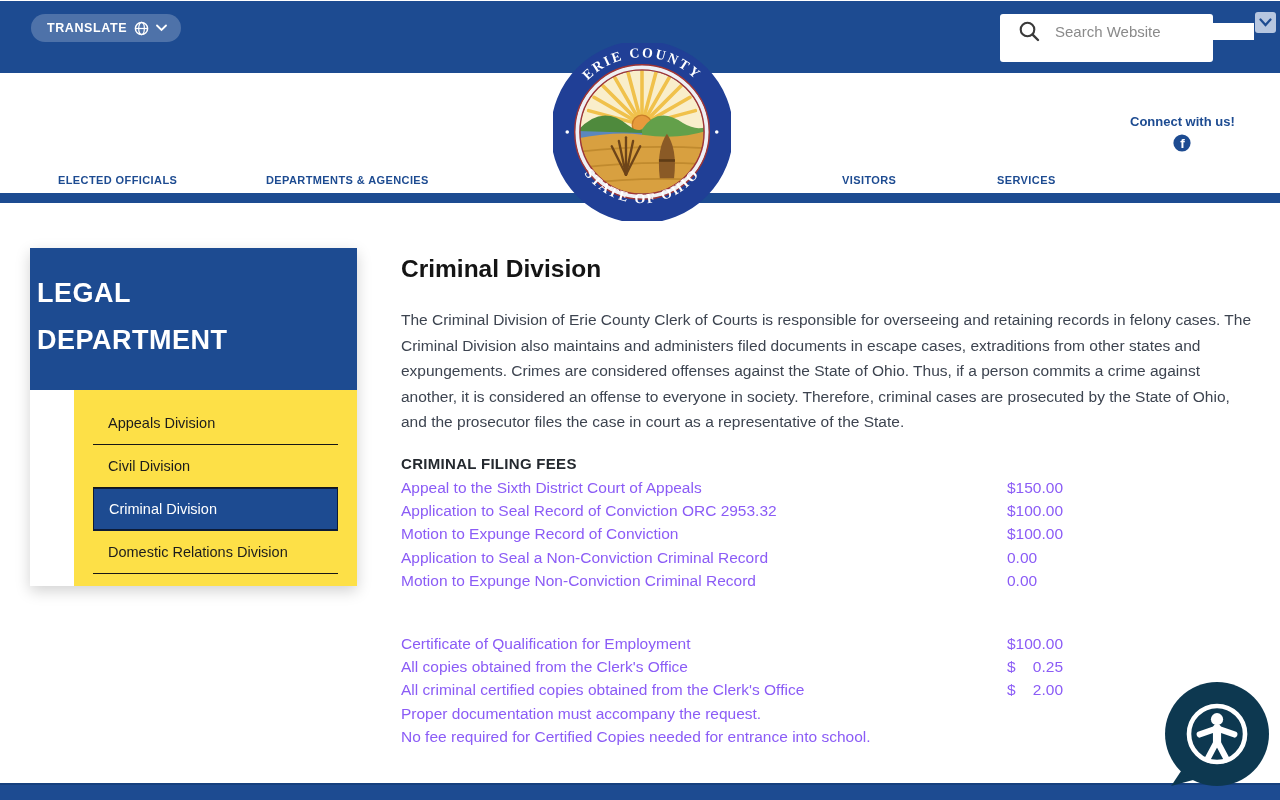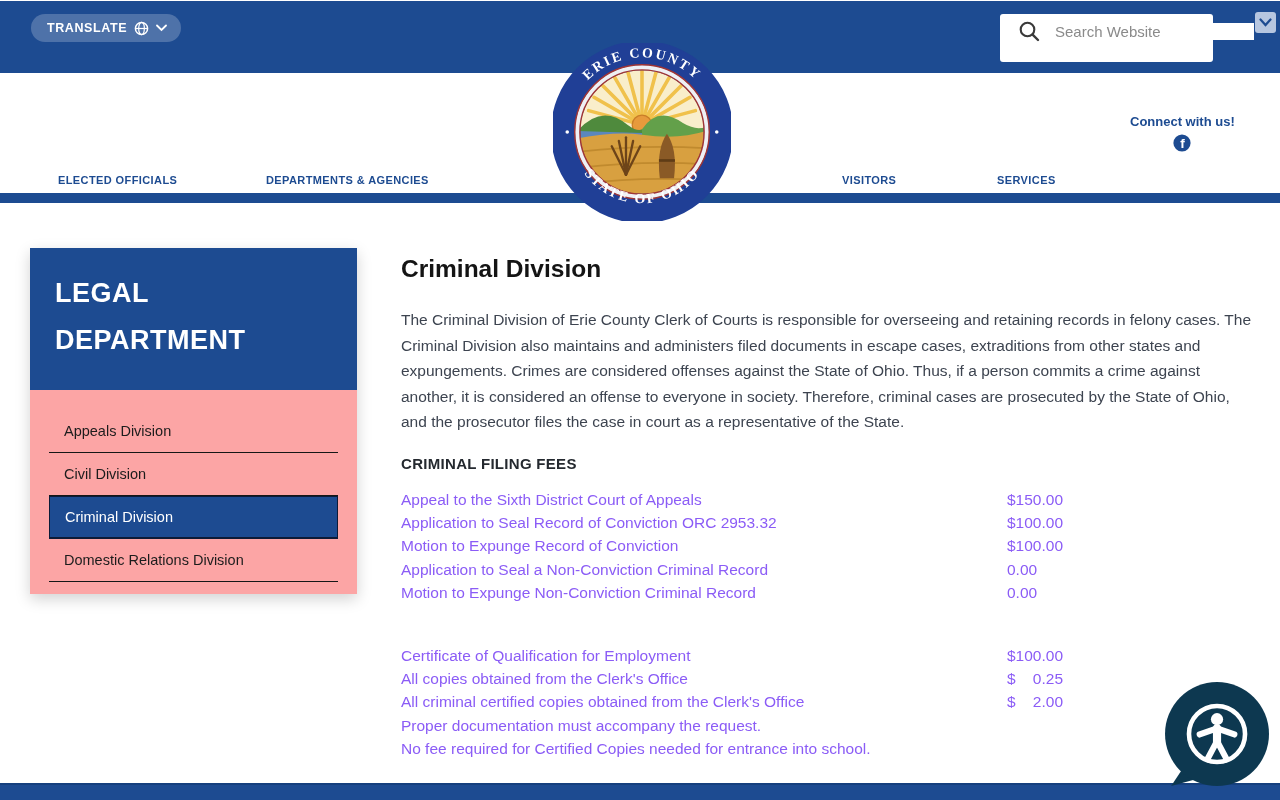--- a/index.html
+++ b/index.html
@@ -29,32 +29,32 @@
   .nav-visitors { left:842px; }
   .nav-services { left:997px; }
   .connect { position:absolute; top:50%; transform:translateY(-50%); left:1130px; display:flex;
     align-items:center; gap:5px; color:#1d4b91; font-weight:bold; font-size:13px; cursor:pointer;flex-direction:column; }
   .divider-bar { position:absolute; left:0; top:193px; width:1280px; height:10px; background:#1d4b91; }
   .seal { position:absolute; left:553px; top:43px; width:178px; height:178px; z-index:6; }
 
   
   .sidebar { position:absolute; left:30px; top:248px; width:327px; z-index:2;
     box-shadow:0 5px 14px rgba(0,0,0,0.18); background:#fff; }
-  .sidebar-header { background:#1d4b91; padding:22px 15px 26px 25px; }
+  .sidebar-header { background:#1d4b91; padding:22px 15px 26px 7px; }
   .sidebar-title { color:#fff; font-size:27px; font-weight:bold; letter-spacing:0.5px; line-height:47px; }
-  .sidebar-menu { padding:20px 0 12px 0; background:#fca5a5; }
+  .sidebar-menu { padding:12px 0 12px 0; background:#fde047;margin-left:44px; }
   .side-item { margin:0 19px; height:43px; display:flex; align-items:center; padding-left:15px;
     font-size:14.5px; color:#1c1c1c; border-bottom:1px solid #161616; cursor:pointer; }
   .side-item.active { background:#1d4b91; color:#fff; border:1.5px solid #0c1b38; border-bottom-width:2px; }
 
   
   .main { position:absolute; left:401px; top:255px; width:856px; z-index:1; }
   .page-title { font-size:24.5px; font-weight:bold; color:#141414; margin-bottom:24px; }
   .intro { font-size:15.5px; line-height:25.6px; color:#3d4450; margin-bottom:16px; }
-  .fees-heading { font-size:15px; font-weight:bold; color:#24292f; letter-spacing:0.3px; margin:20px 0 16px 0; }
+  .fees-heading { font-size:15px; font-weight:bold; color:#24292f; letter-spacing:0.3px; margin:20px 0 4px 0; }
   .fee-row { display:flex; line-height:23.2px; font-size:15.5px; color:#8b5cf6; }
   .fee-label { flex:1; }
   .fee-amount { width:250px; white-space:pre; }
   .fee-group2 { margin-top:40px; }
 
   
   .footer-bar { position:absolute; left:0; bottom:0; width:1280px; height:17px; background:#1d4b91;
     border-top:2px solid #16407e; }
   .a11y-btn { position:absolute; left:1163px; top:682px; width:106px; height:106px; background:none;
     border:none; cursor:pointer; z-index:10; }

